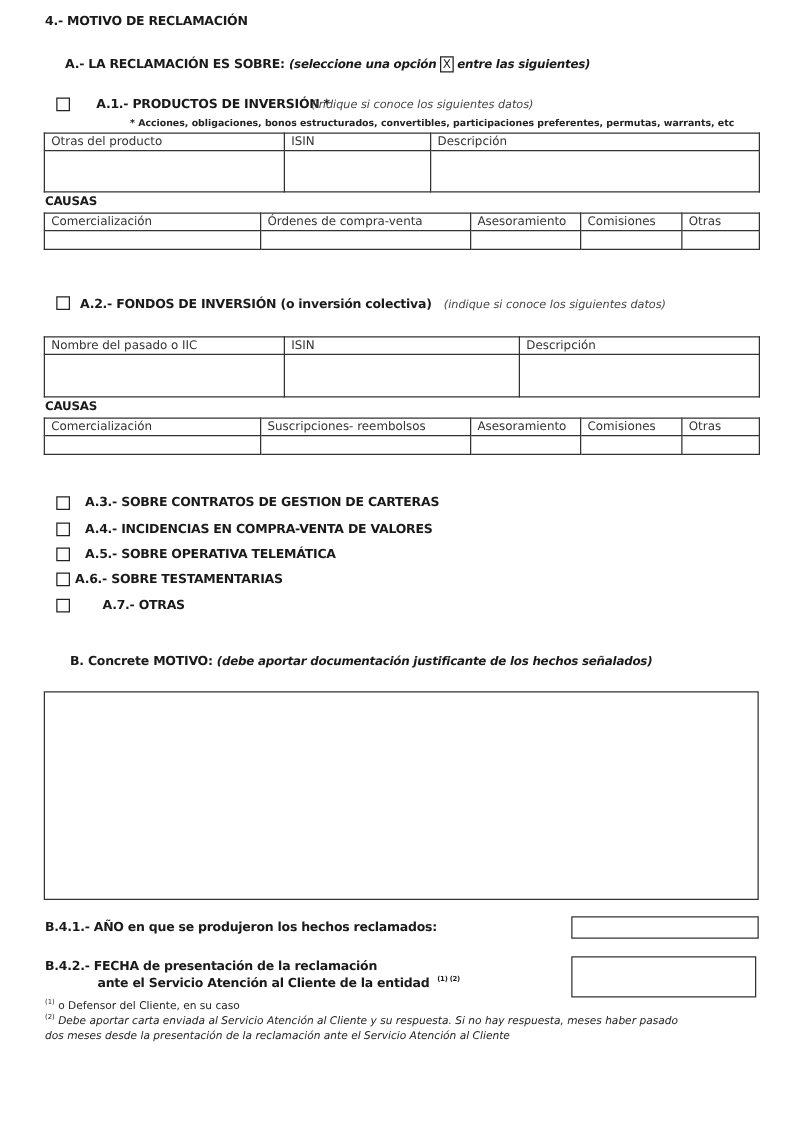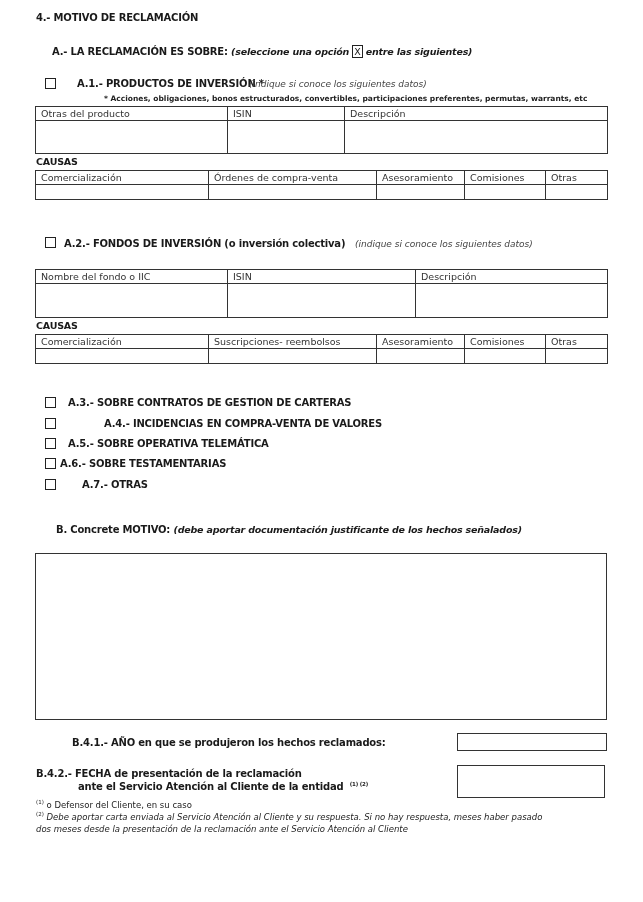--- a/index.html
+++ b/index.html
@@ -90,21 +90,21 @@
 <div class="abs sm i" style="left:355px;top:239px;color:#444;">(indique si conoce los siguientes datos)</div>
 
 <table class="grid" style="left:35px;top:269px;width:572px;">
   <colgroup>
       <col style="width:192px">
       <col style="width:188px">
       <col style="width:192px">
     </colgroup>
   <tbody>
       <tr style="height:14px;">
-    <td>Nombre del fondo o IIC</td>
+    <td>Nombre del pasado o IIC</td>
     <td>ISIN</td>
     <td>Descripción</td>
   </tr>
   <tr style="height:34px;">
     <td></td>
     <td></td>
     <td></td>
   </tr>
 </tbody>
   </table>
@@ -132,36 +132,36 @@
     <td></td>
     <td></td>
     <td></td>
   </tr>
 </tbody>
   </table>
 
 <div class="chk" style="left:45px;top:397px;width:11px;height:11px;"></div>
 <div class="abs h" style="left:68px;top:397px;">A.3.- SOBRE CONTRATOS DE GESTION DE CARTERAS</div>
 <div class="chk" style="left:45px;top:418px;width:11px;height:11px;"></div>
-<div class="abs h" style="left:68px;top:418px;margin-left:36px;">A.4.- INCIDENCIAS EN COMPRA-VENTA DE VALORES</div>
+<div class="abs h" style="left:68px;top:418px;">A.4.- INCIDENCIAS EN COMPRA-VENTA DE VALORES</div>
 <div class="chk" style="left:45px;top:438px;width:11px;height:11px;"></div>
 <div class="abs h" style="left:68px;top:438px;">A.5.- SOBRE OPERATIVA TELEMÁTICA</div>
 <div class="chk" style="left:45px;top:458px;width:11px;height:11px;"></div>
 <div class="abs h" style="left:60px;top:458px;">A.6.- SOBRE TESTAMENTARIAS</div>
 <div class="chk" style="left:45px;top:479px;width:11px;height:11px;"></div>
 <div class="abs h" style="left:68px;top:479px;margin-left:14px;">A.7.- OTRAS</div>
 
 <div class="abs h" style="left:36px;top:524px;padding-left:20px;">
   <span>B. Concrete MOTIVO:</span>
   <span class="i" style="font-size:9.5px;">(debe aportar documentación justificante de los hechos señalados)</span>
 </div>
 
 <div class="box" style="left:35px;top:553px;width:572px;height:167px;"></div>
 
-<div class="abs h" style="left:36px;top:737px;margin-left:36px;">B.4.1.- AÑO en que se produjeron los hechos reclamados:</div>
+<div class="abs h" style="left:36px;top:737px;">B.4.1.- AÑO en que se produjeron los hechos reclamados:</div>
 <div class="box" style="left:457px;top:733px;width:150px;height:18px;"></div>
 
 <div class="abs h" style="left:36px;top:768px;">B.4.2.-  FECHA de presentación de la reclamación</div>
 <div class="abs h" style="left:78px;top:781px;">
   <span>ante el Servicio Atención al Cliente de la entidad</span>
   <sup style="margin-left:3px;">(1) (2)</sup>
 </div>
 <div class="box" style="left:457px;top:765px;width:148px;height:33px;"></div>
 
 <div class="abs note" style="left:36px;top:799px;">

